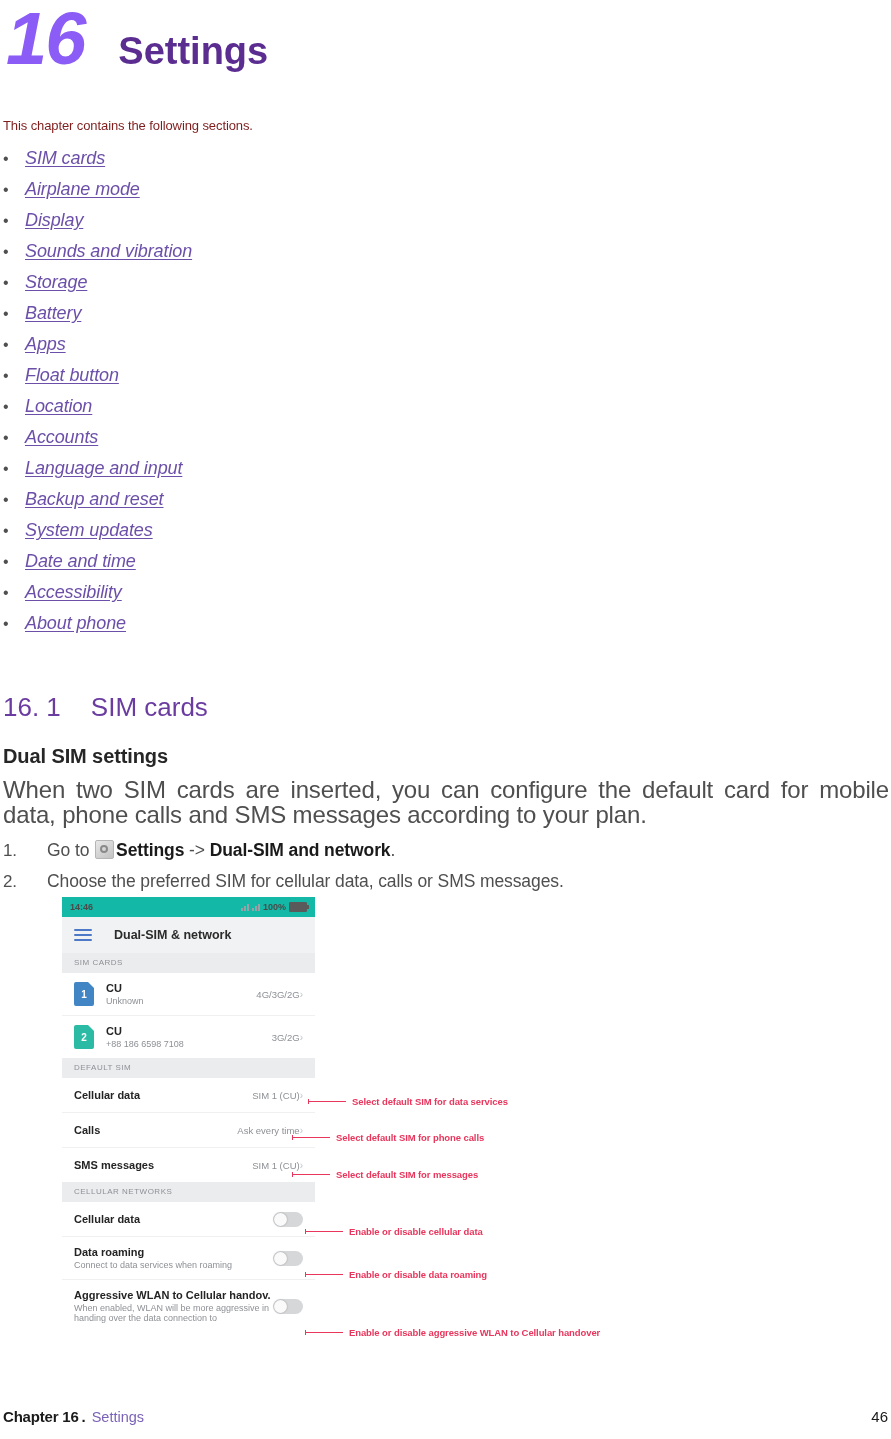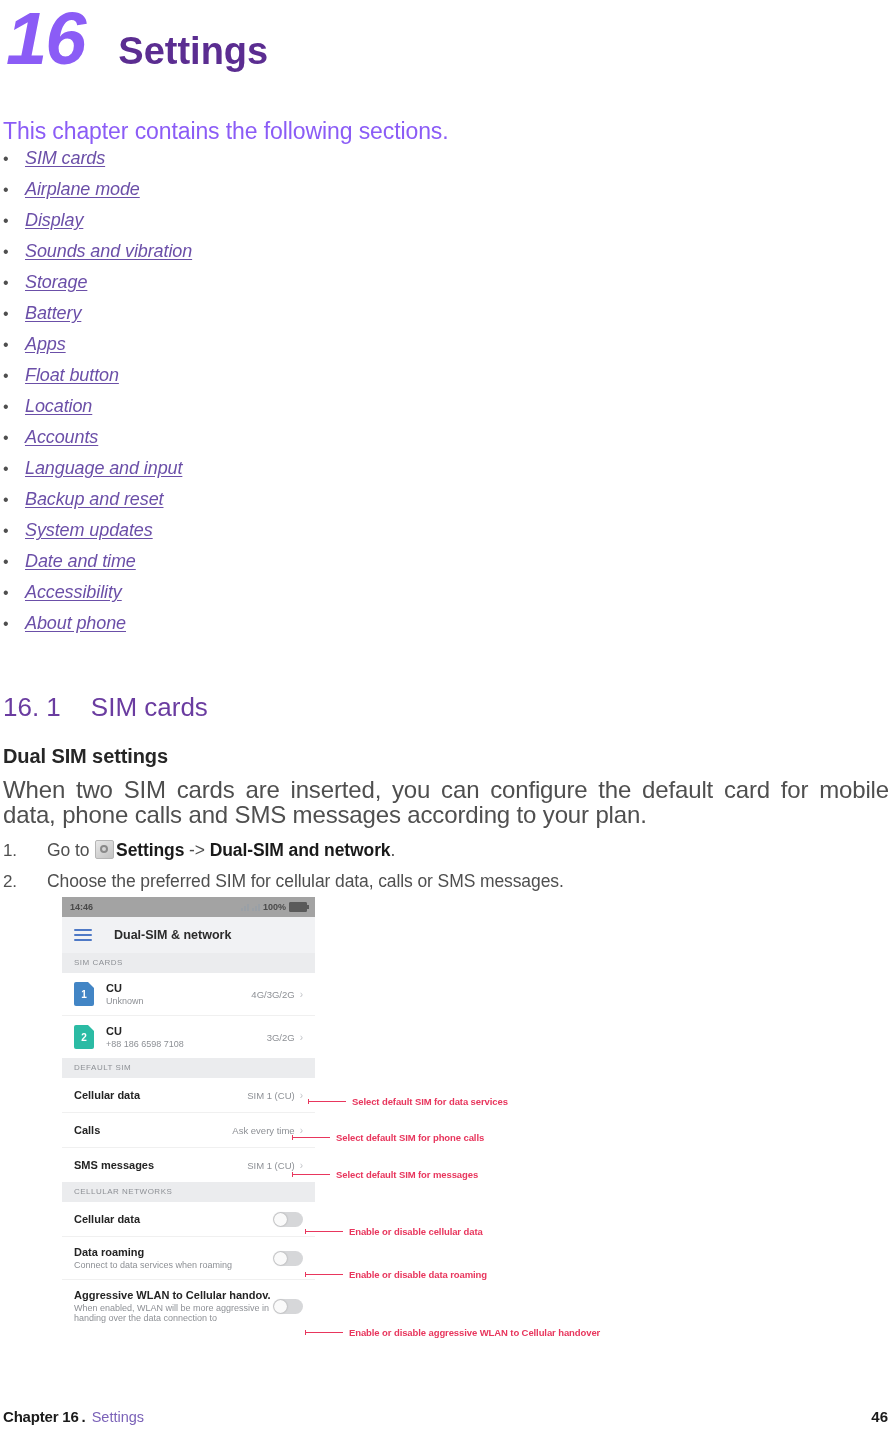--- a/index.html
+++ b/index.html
@@ -45,22 +45,22 @@
     color: #5B2D91;
     margin-left: 34px;
     line-height: 1;
   }
 
   
   .intro {
     position: absolute;
     left: 3px;
     top: 118px;
-    font-size: 23px;
-    color: #8b5cf6;
+    font-size: 13px;
+    color: #7f1d1d;
     letter-spacing: -0.1px;
   }
 
   
   .toc {
     position: absolute;
     left: 3px;
     top: 148px;
     width: 400px;
   }
@@ -171,21 +171,21 @@
     top: 897px;
     width: 253px;
     height: 458px;
     background: #ffffff;
     font-size: 9px;
     color: #3d3d3d;
     overflow: hidden;
   }
   .shot-statusbar {
     height: 20px;
-    background: #a3a3a3;
+    background: #14b8a6;
     display: flex;
     align-items: center;
     justify-content: space-between;
     padding: 0 8px;
     box-sizing: border-box;
     font-size: 9px;
     color: #4a4a4a;
     font-weight: bold;
   }
   .status-right { display: flex; align-items: center; gap: 3px; }
@@ -231,21 +231,20 @@
     background: #fff;
     min-height: 34px;
     box-sizing: border-box;
   }
   .shot-row .left { flex: 1 1 auto; }
   .shot-row .rt {
     font-size: 9.5px;
     color: #8d9095;
     display: flex;
     align-items: center;
-    gap: 5px;
   }
   .chev { color:#c2c4c8; font-size: 10px; }
   .row-title { font-size: 11px; font-weight: bold; color: #242424; }
   .row-sub { font-size: 9px; color: #8d9095; margin-top: 2px; }
 
   .sim-icon {
     width: 20px; height: 24px;
     border-radius: 2px;
     margin-right: 12px;
     position: relative;
@@ -309,21 +308,21 @@
     bottom: 14px;
     display: flex;
     align-items: baseline;
     justify-content: space-between;
     font-size: 15px;
   }
   .footer-left { display: flex; align-items: baseline; }
   .footer-chapter { font-weight: bold; color: #1a1a1a; letter-spacing: -0.2px;}
   .footer-sep { font-weight: bold; color: #1a1a1a; margin: 0 6px 0 3px;}
   .footer-section { color: #7B62B8; font-size: 14.5px; }
-  .footer-page { font-weight: bold; color: #1a1a1a; font-size: 15px; margin-left: 40px;}
+  .footer-page { font-weight: normal; color: #1a1a1a; font-size: 15px; margin-left: 40px;}
 </style>
 </head>
 <body>
 
 <div class="page">
 
   <div class="chapter-head">
     <div class="chapter-number">16</div>
     <div class="chapter-title">Settings</div>
   </div>

